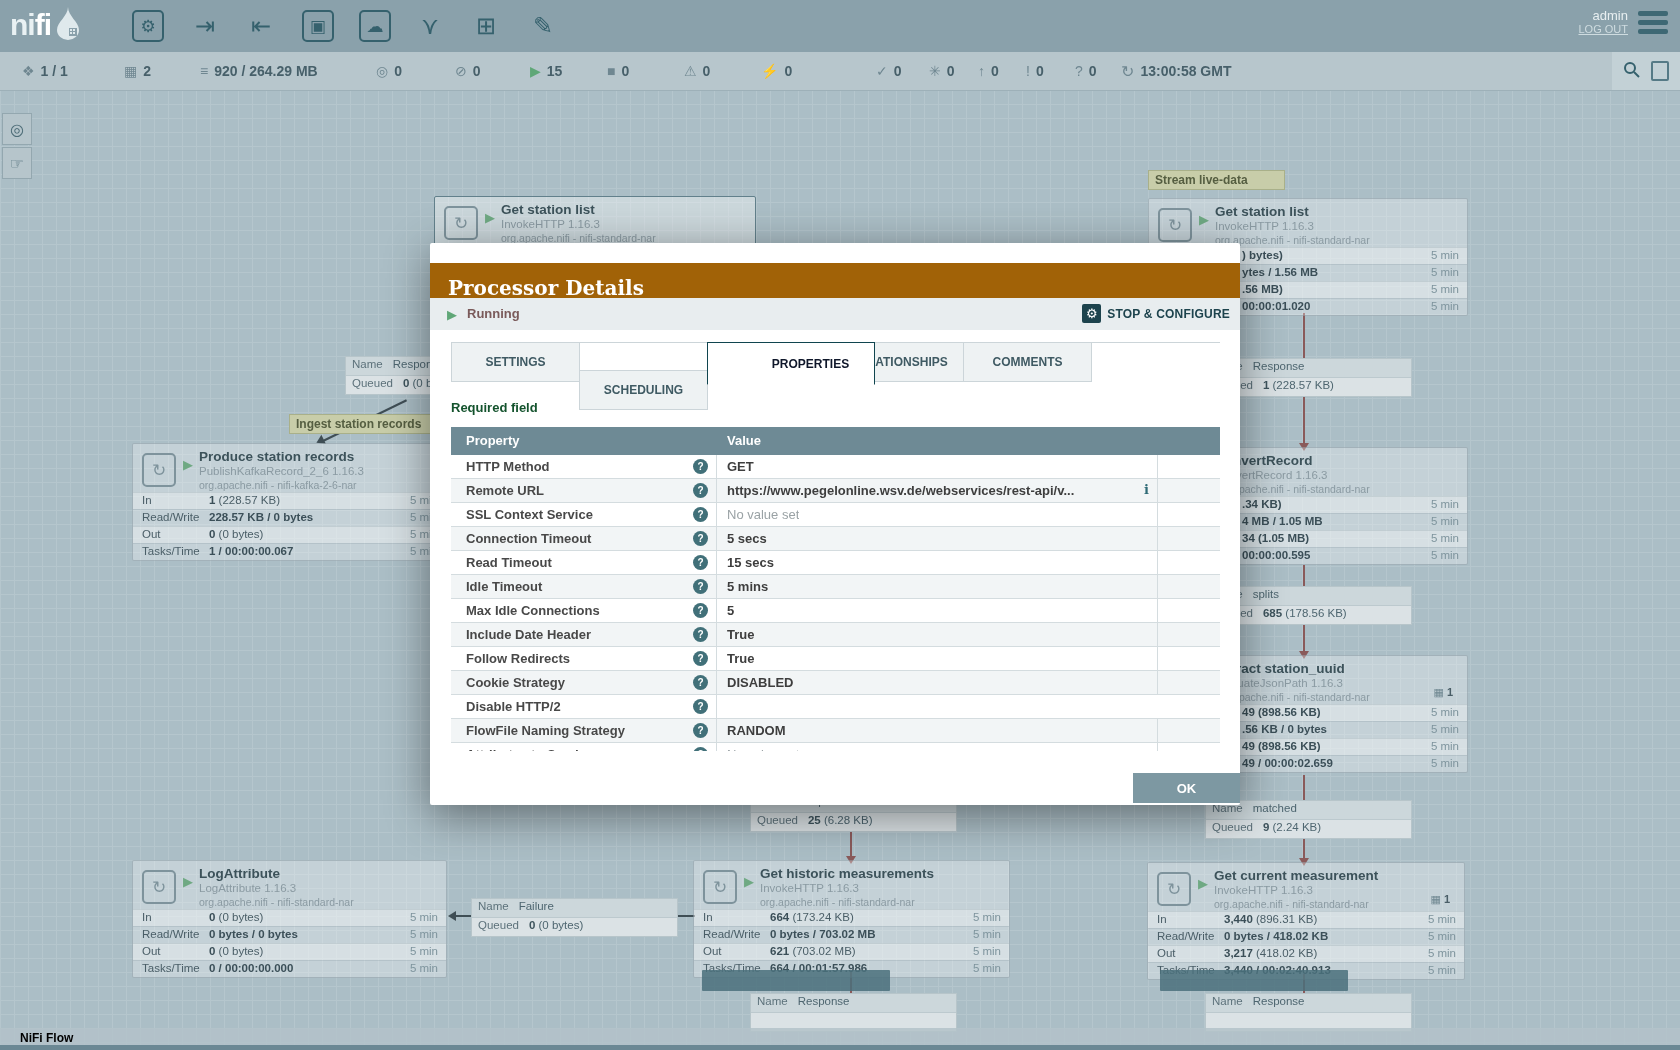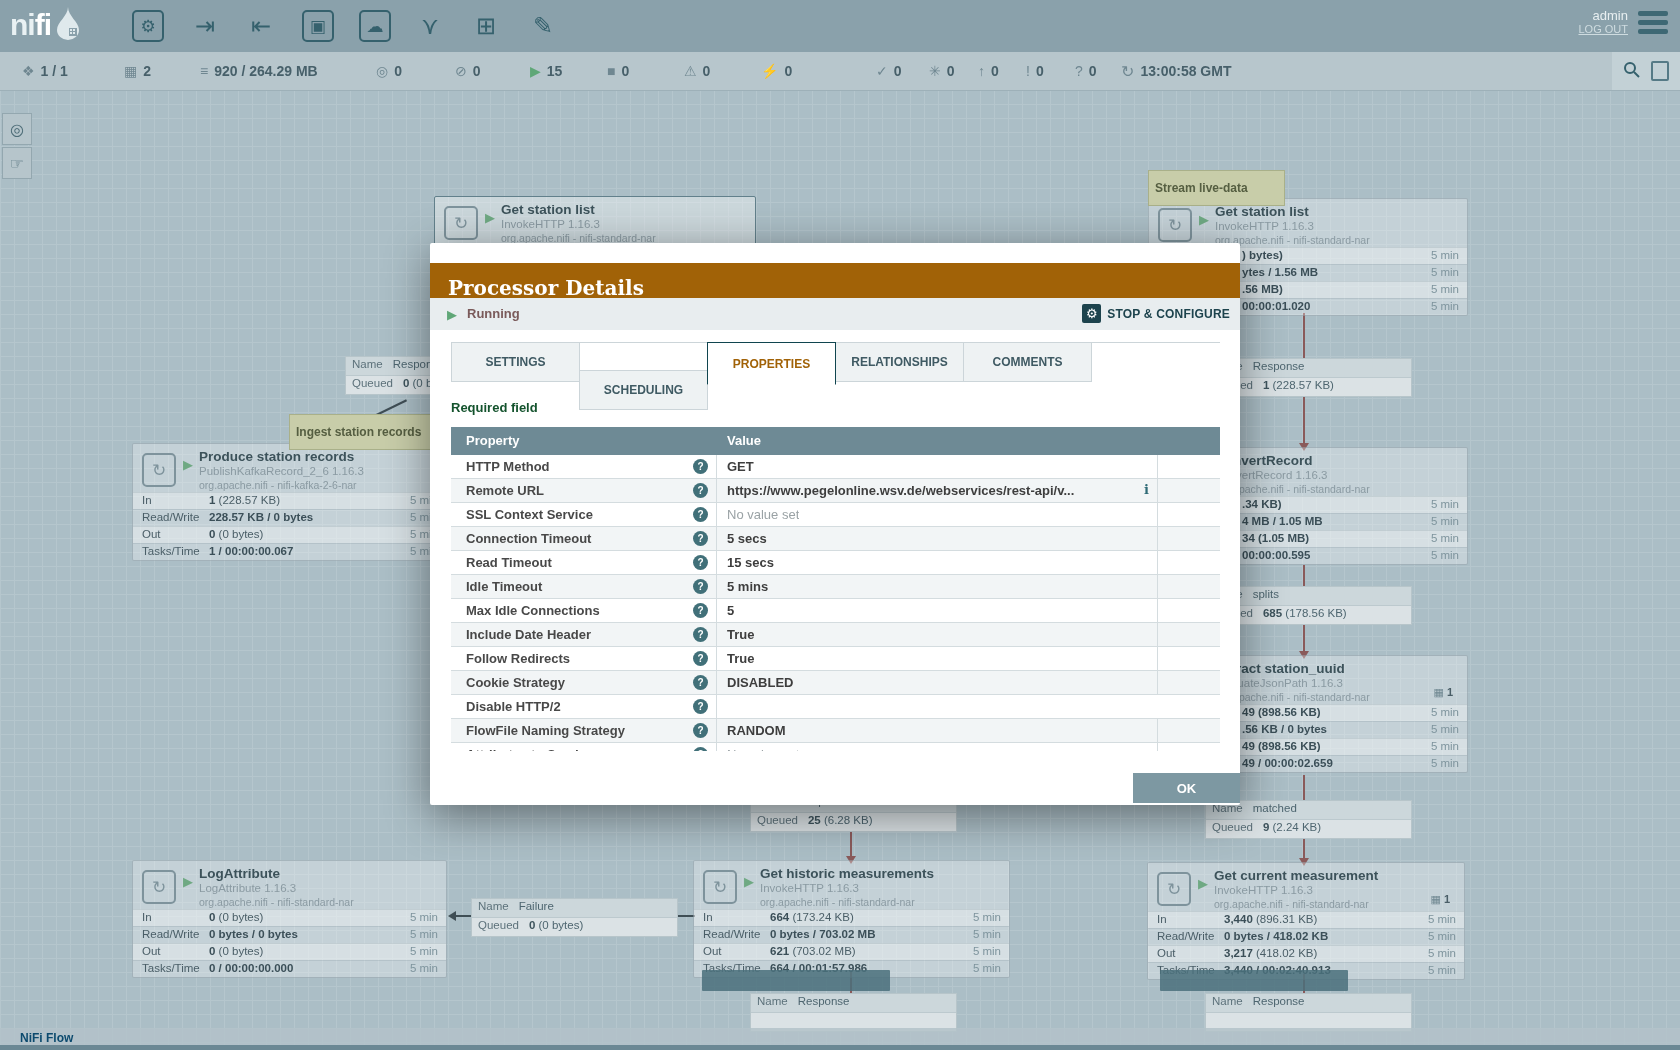--- a/index.html
+++ b/index.html
@@ -51,44 +51,44 @@
   .s-val{position:absolute;left:76px;top:1px;font-weight:bold;color:#3b4f58;white-space:nowrap;}
   .s-val .ex{font-weight:normal;color:#4a5e67;}
   .s-frag{position:absolute;left:93px;top:1px;font-weight:bold;color:#3b4f58;white-space:nowrap;}
   .s-rate{position:absolute;right:8px;top:1px;color:#7e949d;}
   .queue{position:absolute;background:#ccd7db;border:1px solid #b7c5ca;font-size:11.5px;color:#4e6670;}
   .q-row{position:relative;height:17px;padding:1px 6px 0 6px;white-space:nowrap;}
   .q-row.q2{background:#dbe2e5;border-top:1px solid #bcc9ce;}
   .q-lab{color:#5d727b;margin-right:10px;}
   .q-strong{font-weight:bold;color:#3e545d;}
   .c-label{position:absolute;background:#c8cda9;border:1px solid #a9b089;font-size:12px;font-weight:bold;
-           color:#555e41;padding:10px 6px;white-space:nowrap;overflow:hidden;}
+           color:#555e41;padding:2px 6px;white-space:nowrap;overflow:hidden;}
   .conn{position:absolute;z-index:0;}
   .arrow{position:absolute;width:0;height:0;z-index:0;}
   .tealbar{position:absolute;background:#4a707b;opacity:.85;border-radius:1px;}
   .breadcrumb{position:absolute;left:0;bottom:0;width:1680px;height:22px;background:rgba(179,194,201,.85);z-index:2;}
   .breadcrumb-bar{position:absolute;left:0;bottom:0;width:1680px;height:5px;background:#6b8894;z-index:3;}
-  .bc-text{position:absolute;left:20px;top:3px;font-size:12px;font-weight:bold;color:#0c4a6e;cursor:pointer;}
+  .bc-text{position:absolute;left:20px;top:3px;font-size:12px;font-weight:bold;color:#000000;cursor:pointer;}
   
   .dialog{position:absolute;left:430px;top:243px;width:810px;height:562px;background:#ffffff;z-index:10;
           box-shadow:0 10px 45px rgba(0,0,0,.45);border-radius:2px;}
   .dlg-header{position:absolute;left:0;top:0;right:0;height:42px;background:#a16207;margin-top:20px;}
   .dlg-title{position:absolute;left:18px;top:13px;font-family:"DejaVu Serif",serif;font-weight:bold;font-size:20px;color:#fff;}
   .dlg-status{position:absolute;left:0;top:55px;right:0;height:32px;background:#e8edef;}
   .run-play{position:absolute;left:17px;top:9px;color:#5fa777;font-size:13px;}
   .run-text{position:absolute;left:37px;top:8px;font-size:13px;font-weight:bold;color:#7a5a5a;}
   .stopcfg{position:absolute;right:10px;top:6px;display:flex;align-items:center;cursor:pointer;}
   .gear-chip{width:19px;height:19px;background:#1d434d;color:#fff;font-size:13px;display:flex;align-items:center;
              justify-content:center;border-radius:2px;margin-right:6px;}
   .stopcfg-text{font-size:12px;font-weight:bold;color:#1d434d;letter-spacing:.2px;}
   .tabs{position:absolute;left:21px;top:99px;height:40px;}
   .tabs-rule{position:absolute;left:21px;right:20px;top:99px;height:1px;background:#ccd5d9;}
   .tab{position:absolute;top:0;width:127px;height:38px;background:#eef2f3;border:1px solid #ccd5d9;
        display:flex;align-items:center;justify-content:center;font-size:12px;font-weight:bold;color:#3f5a63;cursor:pointer;}
-  .tab.active{background:#ffffff;border:1px solid #10454f;border-bottom:1px solid #ffffff;height:41px;color:#a16207;z-index:2;}
+  .tab.active{background:#ffffff;border:1px solid #10454f;border-bottom:1px solid #ffffff;height:41px;color:#0f172a;z-index:2;padding-left:39px;}
   .req-note{position:absolute;left:21px;top:157px;font-size:13px;font-weight:bold;color:#14532d;}
   .ptable{position:absolute;left:21px;top:184px;width:769px;height:324px;overflow:hidden;}
   .pt-head{display:flex;height:28px;background:#6e8a95;color:#fff;font-size:13px;font-weight:bold;}
   .pt-head .c1{width:266px;padding:6px 0 0 15px;box-sizing:border-box;}
   .pt-head .c2{flex:1;padding:6px 0 0 10px;}
   .pt-row{display:flex;height:24px;border-bottom:1px solid #d4dcdf;box-sizing:border-box;font-size:13px;}
   .pt-row:nth-child(even){background:#f2f5f6;}
   .pt-c1{width:266px;position:relative;border-right:1px solid #d4dcdf;box-sizing:border-box;}
   .pt-prop{position:absolute;left:15px;top:4px;color:#484848;font-weight:600;white-space:nowrap;}
   .help{position:absolute;right:8px;top:4px;width:15px;height:15px;border-radius:50%;background:#417079;color:#fff;

